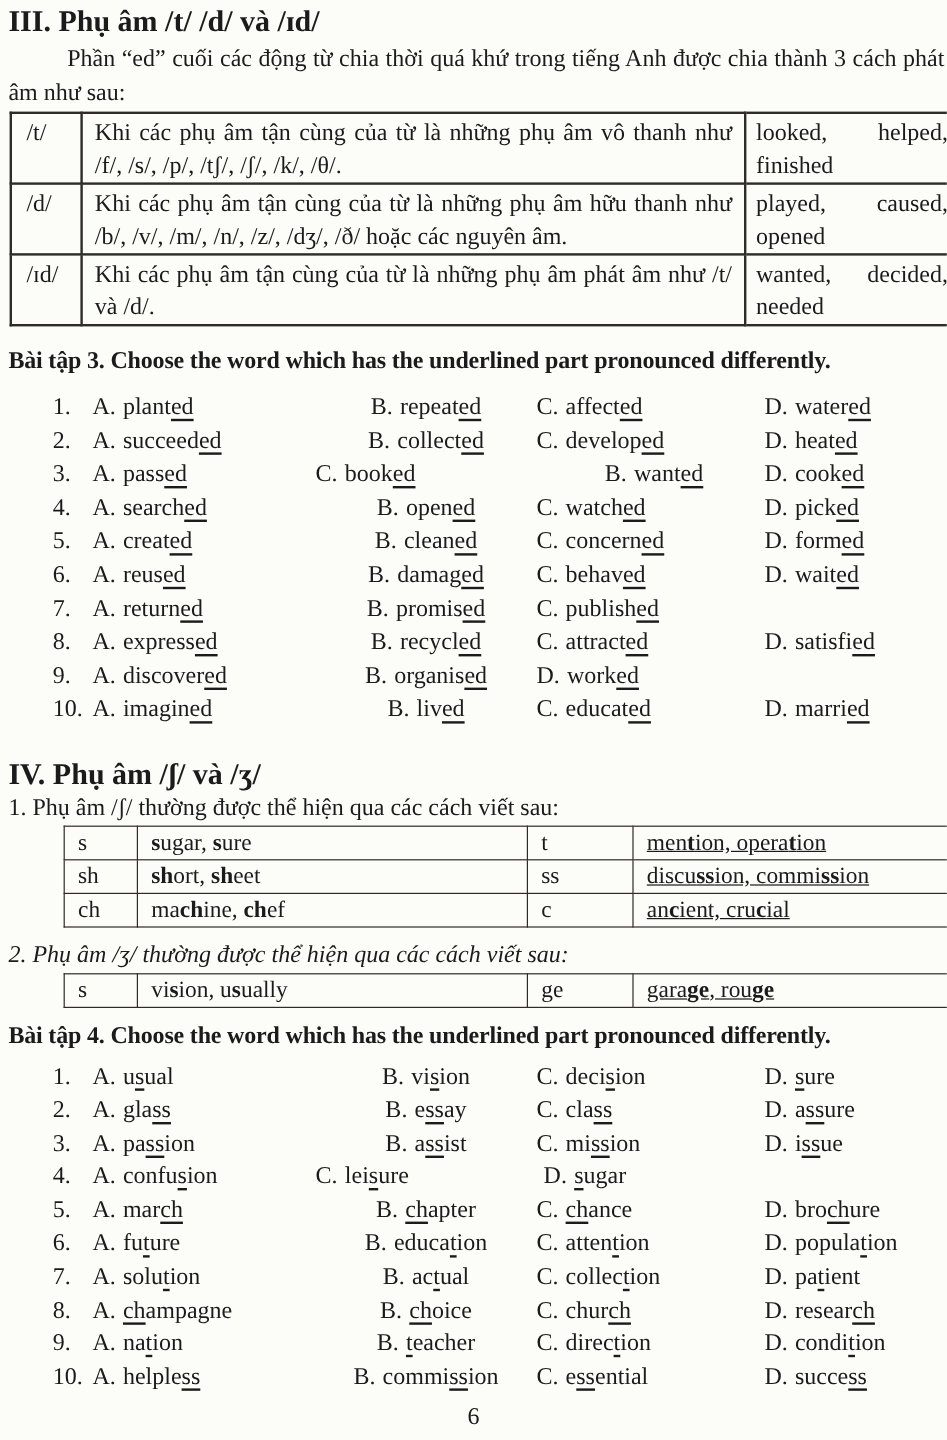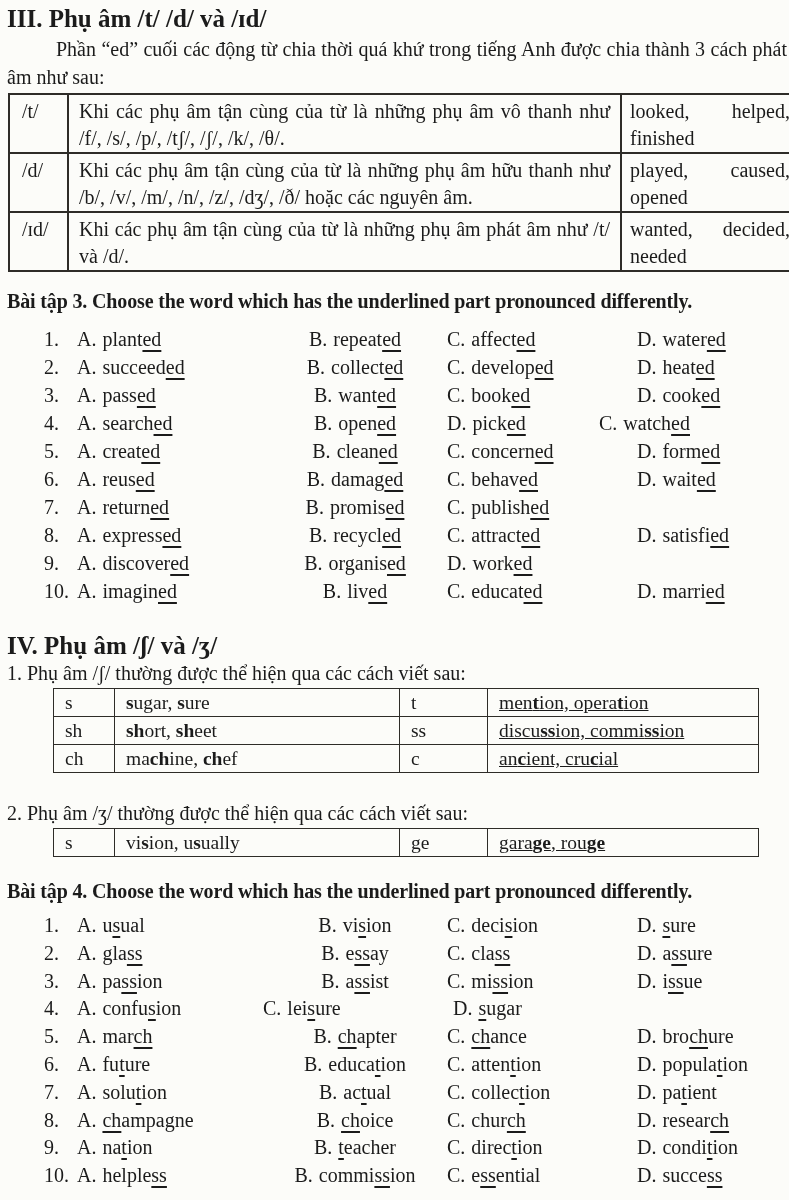--- a/index.html
+++ b/index.html
@@ -29,38 +29,38 @@
   .t1 { margin: 2px 0 0 8px; width: 792px; font-size: 20px; }
   .t1 td { border: 2px solid #2e2c28; vertical-align: top; line-height: 27px; height: 57px; }
   .t1 .sym { width: 59px; padding: 3px 0 0 12px; }
   .t1 .rule { width: 553px; padding: 3px 10px 0 10px; text-align: justify; }
   .t1 .exm { padding: 3px 8px 0 8px; text-align: justify; }
 
   .h2 {
     font-weight: bold; font-size: 20px; letter-spacing: -0.15px;
     margin: 18px 0 12px 7px; white-space: nowrap;
   }
-  .h2.ex4h { margin-top: 23px; margin-bottom: 9px; }
+  .h2.ex4h { margin-top: 12px; margin-bottom: 9px; }
 
   .qrow { display: flex; align-items: baseline; padding-left: 44px; font-size: 20px; line-height: 28px; }
   .ex4 .qrow { line-height: 27.8px; }
   .qnum { width: 33px; flex: none; }
   .opt { flex: none; white-space: nowrap; }
   .oa { width: 186px; } .ob { width: 184px; text-align: center; } .oc { width: 190px; } .od { flex: 1; }
   .olab { margin-right: 6px; }
   .u { text-decoration: underline; text-underline-offset: 3.5px; text-decoration-thickness: 1.5px; }
   .b { font-weight: bold; }
 
   .sub { font-size: 20px; line-height: 27px; margin-left: 7px; white-space: nowrap; }
-  .sub2 { margin-top: 27px; }
+  .sub2 { margin-top: 10px; font-style: italic; }
 
   .t2 { margin: 1px 0 0 53px; width: 705px; font-size: 19.5px; }
   .t2 td { border: 1.6px solid #2e2c28; line-height: 25px; padding: 1px 6px 1px 11px; height: 28px; vertical-align: middle; }
   .t2 .k1 { width: 61px; }
-  .t2 .e1 { width: 285px; }
+  .t2 .e1 { width: 325px; }
   .t2 .k2 { width: 88px; }
   .t2 .e2 { width: 271px; text-decoration: underline; }
 
   .pagenum { text-align: center; font-size: 20px; margin-top: 8px; }
 </style>
 </head>
 <body>
 
 <div class="page">
 
@@ -105,31 +105,31 @@
     <span class="qnum">2.</span>
     <span class="opt oa"><span class="olab">A.</span><span class="word"><span>succeed</span><span class="u">ed</span></span></span>
     <span class="opt ob"><span class="olab">B.</span><span class="word"><span>collect</span><span class="u">ed</span></span></span>
     <span class="opt oc"><span class="olab">C.</span><span class="word"><span>develop</span><span class="u">ed</span></span></span>
     <span class="opt od"><span class="olab">D.</span><span class="word"><span>heat</span><span class="u">ed</span></span></span>
   </div>
 
   <div class="qrow">
     <span class="qnum">3.</span>
     <span class="opt oa"><span class="olab">A.</span><span class="word"><span>pass</span><span class="u">ed</span></span></span>
+    <span class="opt oc"><span class="olab">C.</span><span class="word"><span>book</span><span class="u">ed</span></span></span>
     <span class="opt ob"><span class="olab">B.</span><span class="word"><span>want</span><span class="u">ed</span></span></span>
-    <span class="opt oc"><span class="olab">C.</span><span class="word"><span>book</span><span class="u">ed</span></span></span>
     <span class="opt od"><span class="olab">D.</span><span class="word"><span>cook</span><span class="u">ed</span></span></span>
   </div>
 
   <div class="qrow">
     <span class="qnum">4.</span>
     <span class="opt oa"><span class="olab">A.</span><span class="word"><span>search</span><span class="u">ed</span></span></span>
     <span class="opt ob"><span class="olab">B.</span><span class="word"><span>open</span><span class="u">ed</span></span></span>
+    <span class="opt oc"><span class="olab">C.</span><span class="word"><span>watch</span><span class="u">ed</span></span></span>
     <span class="opt od"><span class="olab">D.</span><span class="word"><span>pick</span><span class="u">ed</span></span></span>
-    <span class="opt oc"><span class="olab">C.</span><span class="word"><span>watch</span><span class="u">ed</span></span></span>
   </div>
 
   <div class="qrow">
     <span class="qnum">5.</span>
     <span class="opt oa"><span class="olab">A.</span><span class="word"><span>creat</span><span class="u">ed</span></span></span>
     <span class="opt ob"><span class="olab">B.</span><span class="word"><span>clean</span><span class="u">ed</span></span></span>
     <span class="opt oc"><span class="olab">C.</span><span class="word"><span>concern</span><span class="u">ed</span></span></span>
     <span class="opt od"><span class="olab">D.</span><span class="word"><span>form</span><span class="u">ed</span></span></span>
   </div>
 

